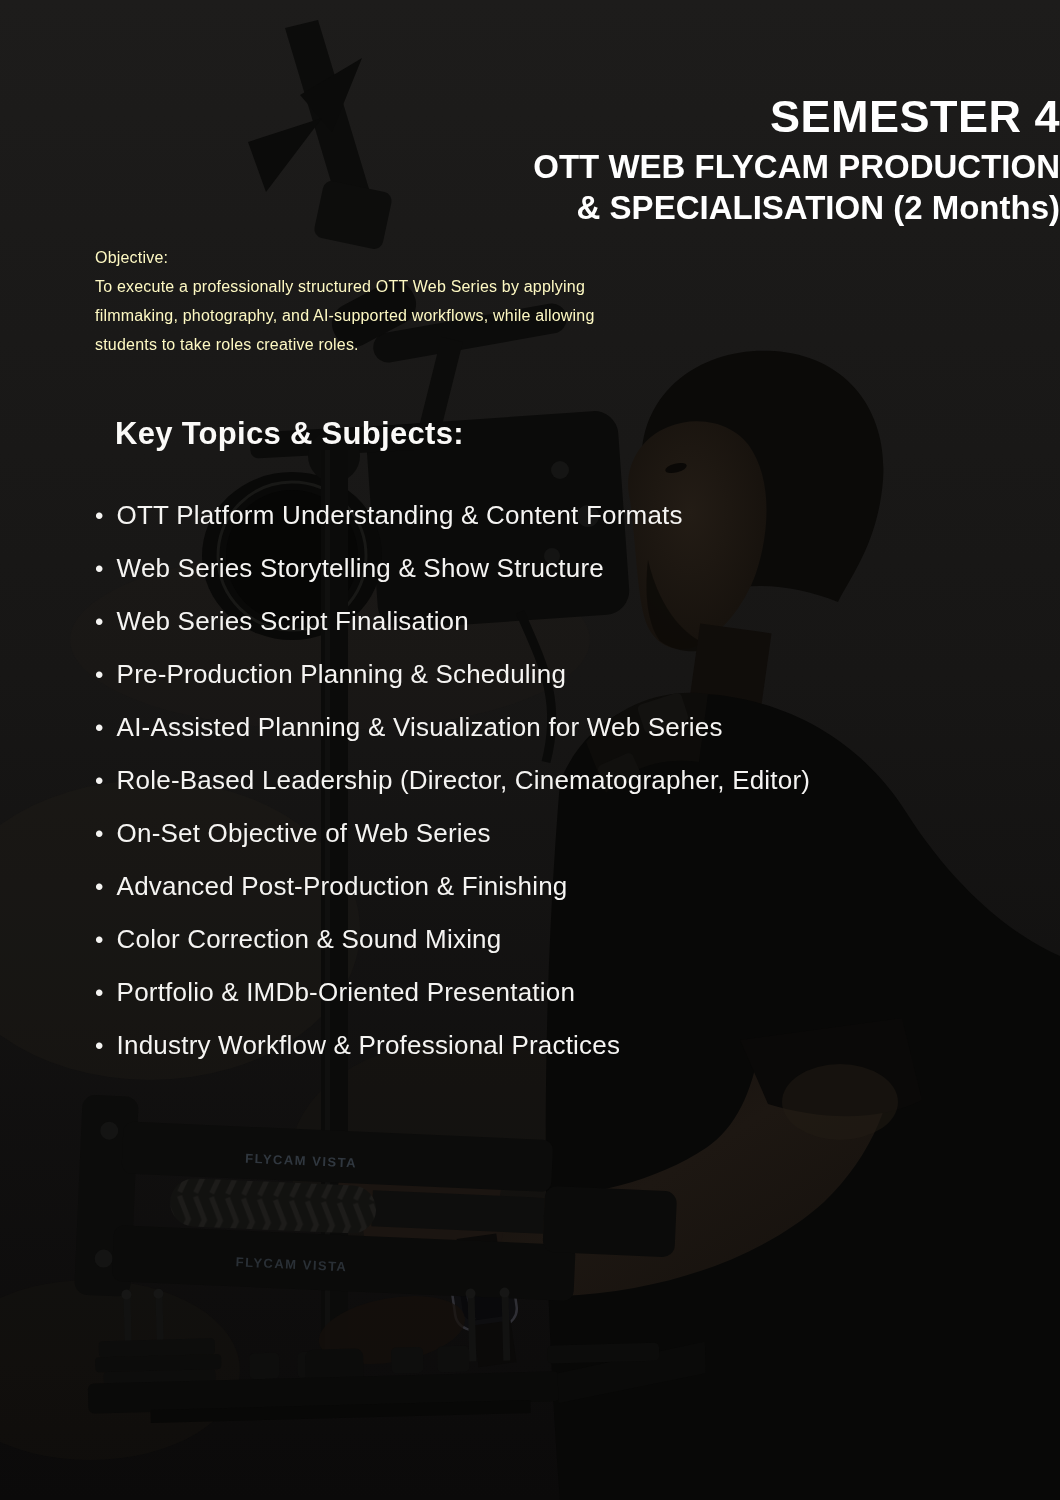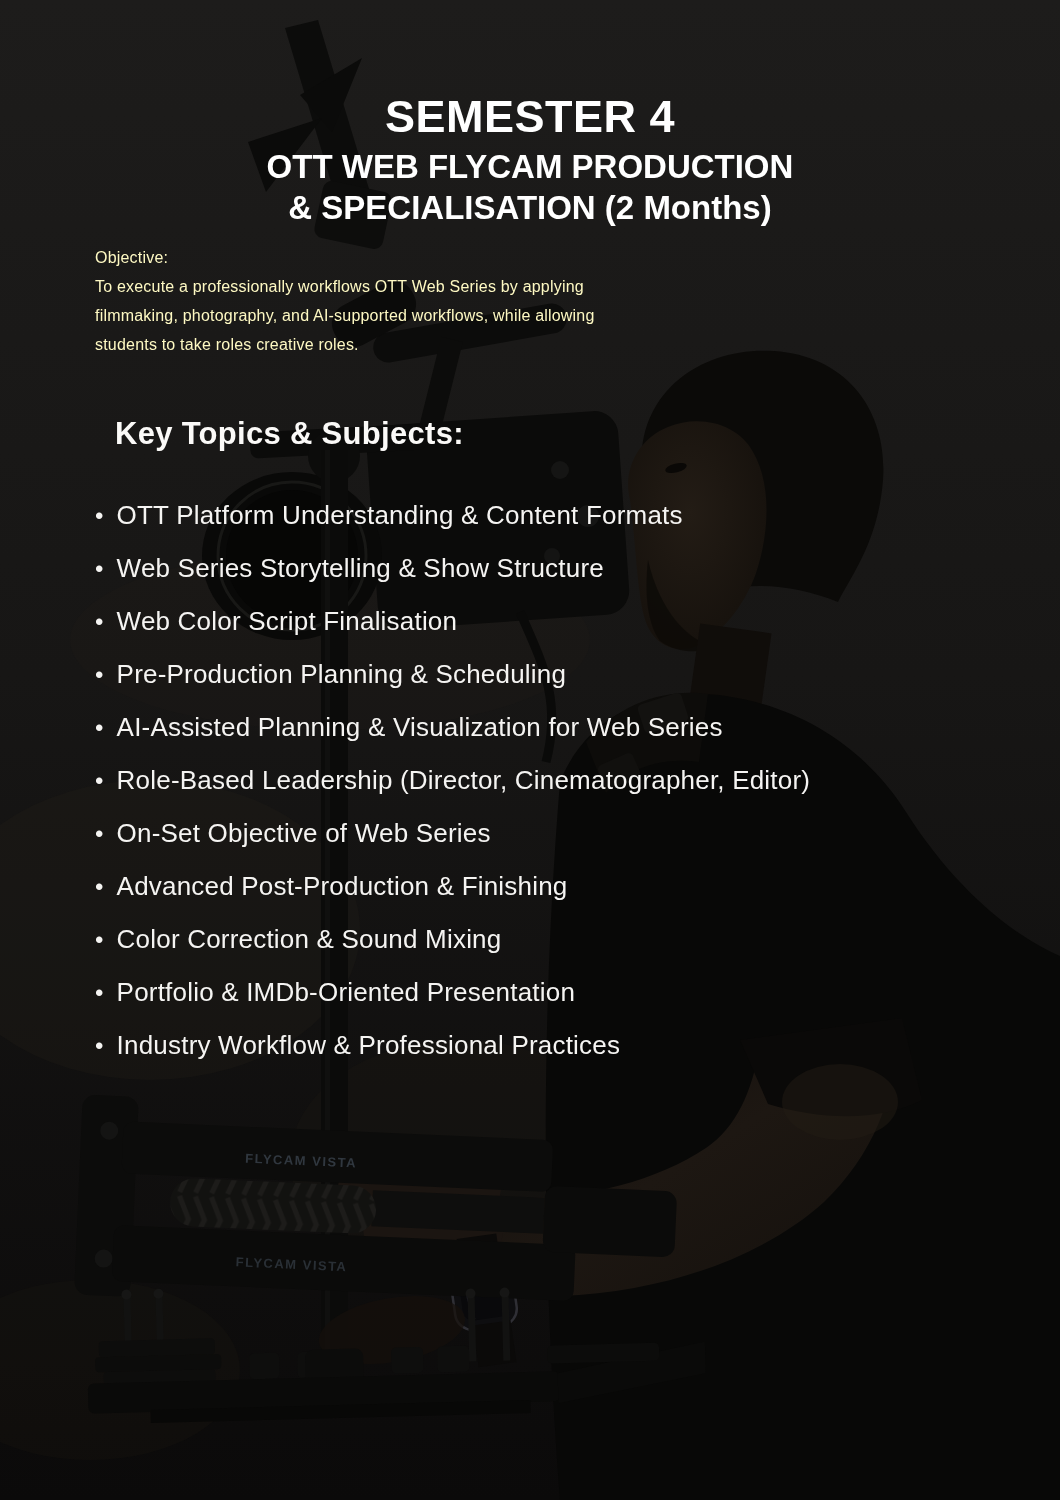--- a/index.html
+++ b/index.html
@@ -4,21 +4,21 @@
 <style>
   html,body{margin:0;padding:0;background:#000;}
   .poster{
     position:relative;width:1060px;height:1500px;overflow:hidden;
     background:#161514;font-family:"Liberation Sans",sans-serif;
     -webkit-font-smoothing:antialiased;
   }
   .bg-svg{position:absolute;left:0;top:0;width:100%;height:100%;display:block;}
   .content{position:absolute;left:0;top:0;width:100%;height:100%;color:#f4f3f1;}
 
-  .header{position:absolute;top:94px;left:0;width:100%;text-align:center;color:#ffffff;}
+  .header{position:absolute;top:94px;left:0;width:100%;text-align:right;color:#ffffff;}
   .title{font-size:45px;font-weight:800;letter-spacing:.5px;line-height:1.0;margin:0;}
   .subtitle{font-size:33px;font-weight:700;line-height:1.24;margin-top:8px;}
 
   .objective{position:absolute;top:243px;left:95px;width:880px;
     font-size:16px;line-height:29px;font-weight:400;color:#fef9c3;letter-spacing:.2px;}
 
   .key-topics{position:absolute;top:390px;left:95px;
     font-size:31px;font-weight:600;color:#fbfaf8;letter-spacing:.3px;margin-left:20px;}
 
   .topic-list{position:absolute;top:500px;left:95px;margin:0;padding:0;list-style:none;
@@ -171,39 +171,39 @@
     <header class="header">
       <h1 class="title">SEMESTER 4</h1>
       <div class="subtitle">
         <div>OTT WEB FLYCAM PRODUCTION</div>
         <div>&amp; SPECIALISATION (2 Months)</div>
       </div>
     </header>
 
     <section class="objective">
       <div>Objective:</div>
-      <div>To execute a professionally workflows OTT Web Series by applying</div>
+      <div>To execute a professionally structured OTT Web Series by applying</div>
       <div>filmmaking, photography, and AI-supported workflows, while allowing</div>
       <div>students to take roles creative roles.</div>
     </section>
 
     <h2 class="key-topics">Key Topics &amp; Subjects:</h2>
 
     <ul class="topic-list">
       <li>
         <span class="dot">•</span>
         <span>OTT Platform Understanding &amp; Content Formats</span>
       </li>
       <li>
         <span class="dot">•</span>
         <span>Web Series Storytelling &amp; Show Structure</span>
       </li>
       <li>
         <span class="dot">•</span>
-        <span>Web Color Script Finalisation</span>
+        <span>Web Series Script Finalisation</span>
       </li>
       <li>
         <span class="dot">•</span>
         <span>Pre-Production Planning &amp; Scheduling</span>
       </li>
       <li>
         <span class="dot">•</span>
         <span>AI-Assisted Planning &amp; Visualization for Web Series</span>
       </li>
       <li>

